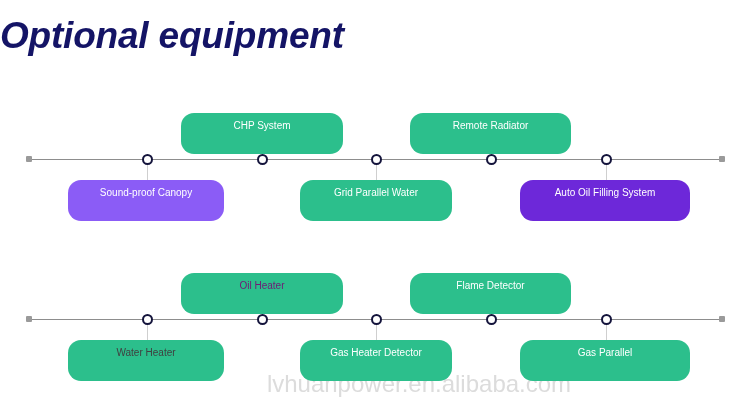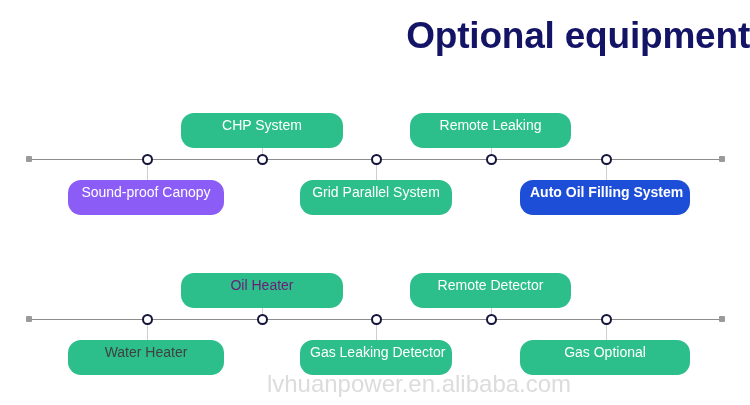--- a/index.html
+++ b/index.html
@@ -21,27 +21,28 @@
     height: 405px;
     background: #ffffff;
   }
 
   
   .page-title {
     position: absolute;
     left: 0;
     top: 14px;
     width: 750px;
-    text-align: right;
+    text-align: left;
     font-size: 37px;
     font-weight: bold;
     letter-spacing: -0.2px;
     color: #141466;
     line-height: 44px;
     white-space: nowrap;
+    font-style: italic;
   }
 
   
   .timeline {
     position: absolute;
     left: 0;
     width: 750px;
     height: 120px;
   }
   .timeline.row-1 { top: 100px; }
@@ -87,26 +88,26 @@
     width: 1px;
     background: #cfcfcf;
     z-index: 1;
   }
   .stem.up   { top: 38px;  height: 21px; }
   .stem.down { top: 60px;  height: 21px; }
 
   
   .pill {
     position: absolute;
-    height: 35px;
+    height: 41px;
     line-height: 25px;
     border-radius: 13px;
     background: #2cbf8c;
     color: #ffffff;
-    font-size: 14px;
+    font-size: 10px;
     text-align: center;
     white-space: nowrap;
     box-sizing: border-box;
     padding: 0 10px;
     z-index: 2;
   }
   .pill.above { top: 13px; }
   .pill.below { top: 80px; }
 
   
@@ -135,45 +136,45 @@
     <div class="axis-cap left"></div>
     <div class="axis-cap right"></div>
   <div class="node" style="left: 147px;"></div>
       <div class="stem down" style="left: 147px;"></div>
       <div class="pill below" style="left: 68px; width: 156px; background: #8b5cf6; color: rgb(255, 255, 255);">Sound-proof Canopy</div>
       <div class="node" style="left: 262px;"></div>
       <div class="stem up" style="left: 262px;"></div>
       <div class="pill above" style="left: 181px; width: 162px; background: rgb(44, 191, 140); color: rgb(255, 255, 255);">CHP System</div>
       <div class="node" style="left: 376px;"></div>
       <div class="stem down" style="left: 376px;"></div>
-      <div class="pill below" style="left: 300px; width: 152px; background: rgb(44, 191, 140); color: rgb(255, 255, 255);">Grid Parallel System</div>
+      <div class="pill below" style="left: 300px; width: 152px; background: rgb(44, 191, 140); color: rgb(255, 255, 255);">Grid Parallel Water</div>
       <div class="node" style="left: 491px;"></div>
       <div class="stem up" style="left: 491px;"></div>
-      <div class="pill above" style="left: 410px; width: 161px; background: rgb(44, 191, 140); color: rgb(255, 255, 255);">Remote Leaking</div>
+      <div class="pill above" style="left: 410px; width: 161px; background: rgb(44, 191, 140); color: rgb(255, 255, 255);">Remote Radiator</div>
       <div class="node" style="left: 606px;"></div>
       <div class="stem down" style="left: 606px;"></div>
-      <div class="pill below" style="left: 520px; width: 170px; background: #1d4ed8; color: rgb(255, 255, 255); font-weight: bold;">Auto Oil Filling System</div>
+      <div class="pill below" style="left: 520px; width: 170px; background: #6d28d9; color: rgb(255, 255, 255);">Auto Oil Filling System</div>
     </div>
 
   <div class="timeline row-2">
     <div class="axis-line"></div>
     <div class="axis-cap left"></div>
     <div class="axis-cap right"></div>
   <div class="node" style="left: 147px;"></div>
       <div class="stem down" style="left: 147px;"></div>
       <div class="pill below" style="left: 68px; width: 156px; background: rgb(44, 191, 140); color: #404040;">Water Heater</div>
       <div class="node" style="left: 262px;"></div>
       <div class="stem up" style="left: 262px;"></div>
       <div class="pill above" style="left: 181px; width: 162px; background: rgb(44, 191, 140); color: #701a75;">Oil Heater</div>
       <div class="node" style="left: 376px;"></div>
       <div class="stem down" style="left: 376px;"></div>
-      <div class="pill below" style="left: 300px; width: 152px; background: rgb(44, 191, 140); color: rgb(255, 255, 255);">Gas Leaking Detector</div>
+      <div class="pill below" style="left: 300px; width: 152px; background: rgb(44, 191, 140); color: rgb(255, 255, 255);">Gas Heater Detector</div>
       <div class="node" style="left: 491px;"></div>
       <div class="stem up" style="left: 491px;"></div>
-      <div class="pill above" style="left: 410px; width: 161px; background: rgb(44, 191, 140); color: rgb(255, 255, 255);">Remote Detector</div>
+      <div class="pill above" style="left: 410px; width: 161px; background: rgb(44, 191, 140); color: rgb(255, 255, 255);">Flame Detector</div>
       <div class="node" style="left: 606px;"></div>
       <div class="stem down" style="left: 606px;"></div>
-      <div class="pill below" style="left: 520px; width: 170px; background: rgb(44, 191, 140); color: rgb(255, 255, 255);">Gas Optional</div>
+      <div class="pill below" style="left: 520px; width: 170px; background: rgb(44, 191, 140); color: rgb(255, 255, 255);">Gas Parallel</div>
     </div>
 
   <div class="watermark">lvhuanpower.en.alibaba.com</div>
 
 </div>
 
 </body></html>

